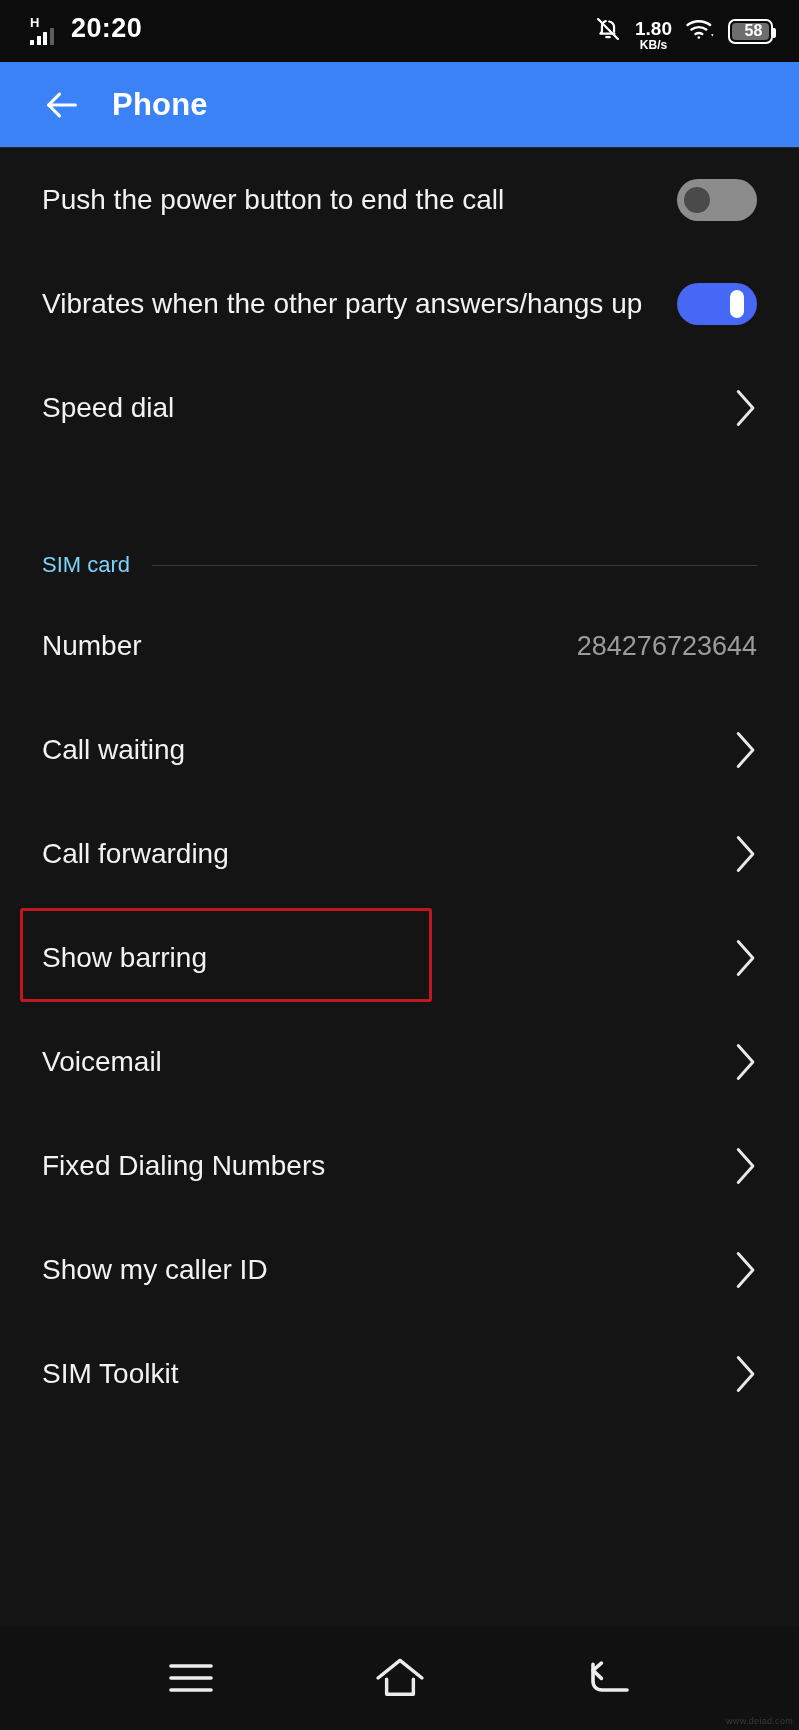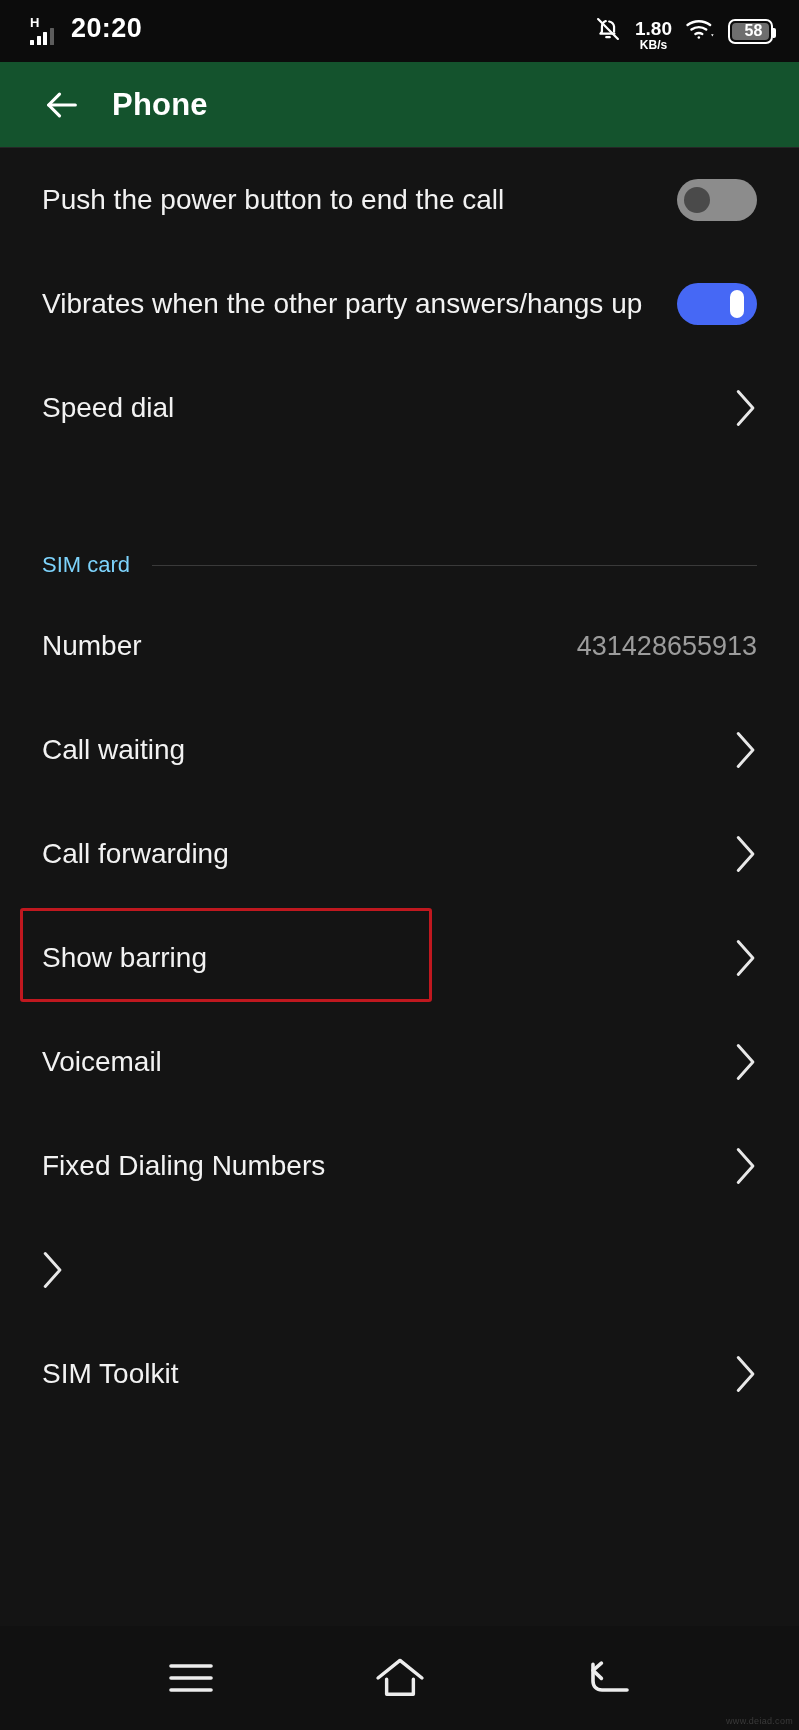--- a/index.html
+++ b/index.html
@@ -47,21 +47,21 @@
   }
   .battery .bfill {
     position:absolute; left:2px; top:2px; bottom:2px;
     width:calc(100% - 4px); background:#6e6e6e; border-radius:4px;
   }
   .battery .btxt { position:relative; font-size:16px; font-weight:bold; color:#ffffff; }
 
   
   .header {
     height:86px; display:flex; align-items:center; gap:30px;
-    padding:0 0 0 42px; background:#14532d;
+    padding:0 0 0 42px; background:#3b82f6;
     border-bottom:1px solid #262626;
   }
   .back-arrow { width:40px; height:40px; flex:none; }
   .page-title { font-size:31px; font-weight:bold; letter-spacing:.2px; }
 
   
   .list { padding:0 42px; }
   .row {
     display:flex; align-items:center; justify-content:space-between;
     min-height:104px; gap:34px;
@@ -203,21 +203,21 @@
 
     <div class="gap-sm"></div>
 
     <div class="section">
       <span class="section-label">SIM card</span>
       <span class="section-rule"></span>
     </div>
 
     <div class="row">
       <span class="row-label">Number</span>
-      <span class="row-value">431428655913</span>
+      <span class="row-value">284276723644</span>
     </div>
 
     <div class="row">
       <span class="row-label">Call waiting</span>
       <span class="chev">
         <svg width="22" height="38" viewBox="0 0 12 22" fill="none" stroke="#e8e8e8" stroke-width="1.7" stroke-linecap="round" stroke-linejoin="round">
           <polyline points="1.5,1.5 10,11 1.5,20.5"></polyline>
         </svg>
       </span>
     </div>
@@ -252,20 +252,21 @@
     <div class="row">
       <span class="row-label">Fixed Dialing Numbers</span>
       <span class="chev">
         <svg width="22" height="38" viewBox="0 0 12 22" fill="none" stroke="#e8e8e8" stroke-width="1.7" stroke-linecap="round" stroke-linejoin="round">
           <polyline points="1.5,1.5 10,11 1.5,20.5"></polyline>
         </svg>
       </span>
     </div>
 
     <div class="row">
+      <span class="row-label">Show my caller ID</span>
       <span class="chev">
         <svg width="22" height="38" viewBox="0 0 12 22" fill="none" stroke="#e8e8e8" stroke-width="1.7" stroke-linecap="round" stroke-linejoin="round">
           <polyline points="1.5,1.5 10,11 1.5,20.5"></polyline>
         </svg>
       </span>
     </div>
 
     <div class="row">
       <span class="row-label">SIM Toolkit</span>
       <span class="chev">

